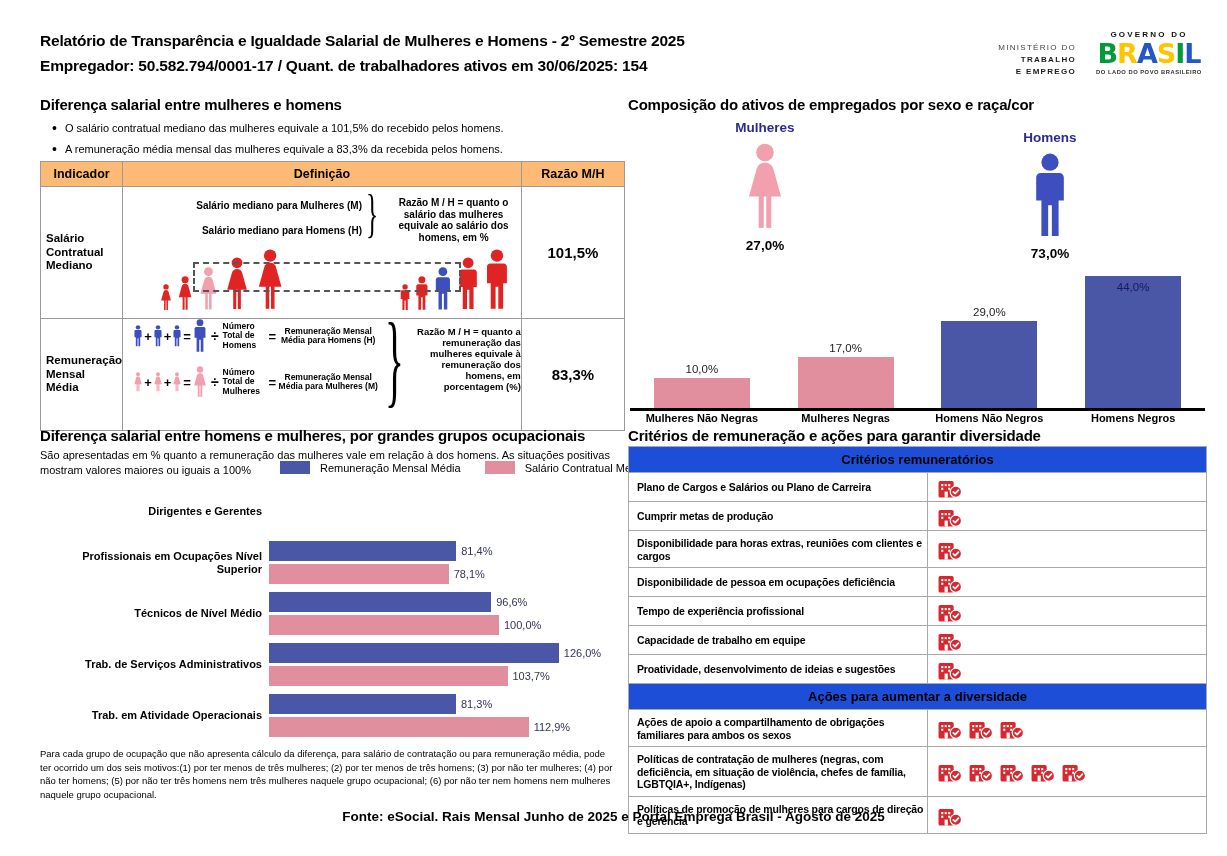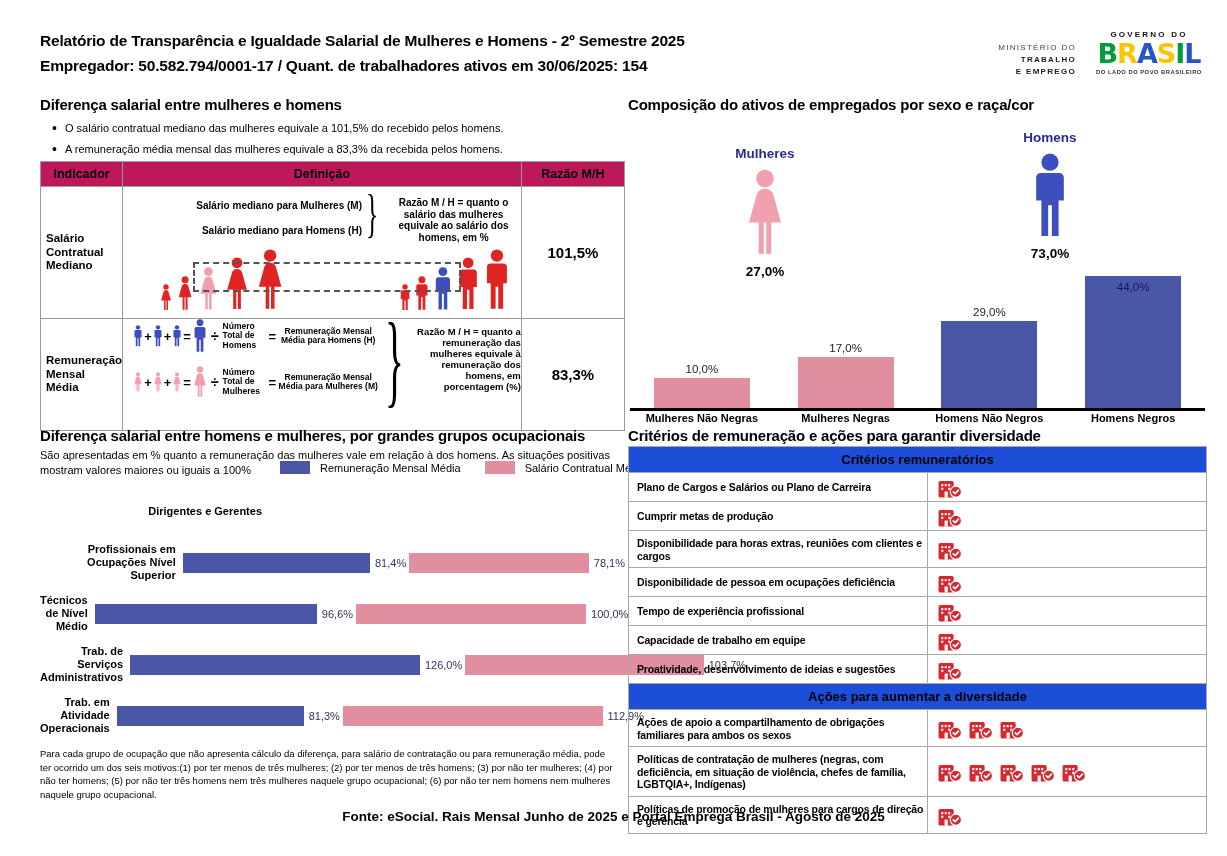--- a/index.html
+++ b/index.html
@@ -19,21 +19,21 @@
 
   .sec-title{font-size:15px;font-weight:bold;letter-spacing:-0.2px;white-space:nowrap;}
 
   
   #sec1-title{left:40px;top:96px;}
   #sec1-bullets{left:52px;top:118px;font-size:11px;}
   .bullet{position:relative;padding-left:13px;line-height:21px;}
   .bullet::before{content:"\2022";position:absolute;left:0;top:0;font-size:14px;}
   #indicator-table{left:40px;top:161px;width:585px;border-collapse:collapse;table-layout:fixed;}
   #indicator-table td,#indicator-table th{border:1px solid #9a9a9a;padding:0;}
-  #indicator-table th{background:#be185d;font-size:12.5px;font-weight:bold;height:24px;}
+  #indicator-table th{background:#fdba74;font-size:12.5px;font-weight:bold;height:24px;}
   .col-ind{width:82px;} .col-def{width:398px;} .col-ratio{width:103px;}
   .ind-cell{font-size:11.5px;font-weight:bold;text-align:left;vertical-align:middle;padding:0 3px 0 5px !important;line-height:13.5px;}
   .ratio-cell{font-size:15px;font-weight:bold;text-align:center;vertical-align:middle;}
   .def-cell{vertical-align:top;}
   .def1-top{display:flex;align-items:flex-start;margin:8px 0 0 38px;}
   .def1-lines{width:212px;text-align:right;font-size:10px;font-weight:bold;line-height:11px;padding-top:5px;}
   .def1-lines .l1{margin-bottom:14px;}
   .brace{font-family:"Liberation Serif",serif;display:inline-block;font-weight:400;}
   .brace-sm{font-size:34px;transform:scaleY(1.55) scaleX(0.75);transform-origin:center;margin:0 2px;}
   .def1-note{width:142px;font-size:10px;font-weight:bold;text-align:center;line-height:11.5px;margin-left:4px;padding-top:2px;}
@@ -49,41 +49,41 @@
   .eq-div{font-weight:bold;font-size:14px;margin:0 3px;}
   .eq-text{font-size:8.5px;font-weight:bold;line-height:9.5px;}
   .eq-divisor{width:44px;text-align:left;margin:0 1px;}
   .eq-result{width:102px;text-align:center;}
   .brace-lg{font-size:56px;transform:scaleY(1.85) scaleX(0.7);transform-origin:center;margin:0 2px;}
   .def2-note{width:118px;font-size:9.5px;font-weight:bold;text-align:right;line-height:11px;}
 
   
   #sec2-title{left:628px;top:96px;}
   .comp-block{position:absolute;width:130px;text-align:center;}
-  #comp-female{left:700px;top:146px;} #comp-male{left:985px;top:130px;}
+  #comp-female{left:700px;top:120px;} #comp-male{left:985px;top:130px;}
   .comp-label{font-size:13.5px;font-weight:bold;color:#2b2b8f;margin-bottom:8px;}
   .comp-value{font-size:13.5px;font-weight:bold;margin-top:3px;}
   #composition-chart{left:630px;top:268px;width:575px;height:140px;border-bottom:3px solid #000;display:flex;align-items:flex-end;}
   .comp-slot{width:143.75px;display:flex;flex-direction:column;align-items:center;justify-content:flex-end;}
   .comp-bar{width:96px;position:relative;}
   .comp-bar-label{font-size:11.5px;color:#1c1c1c;margin-bottom:3px;}
   .comp-bar-label-in{position:absolute;top:5px;left:0;right:0;text-align:center;font-size:11.5px;color:#16166b;}
   #composition-cats{left:630px;top:412px;width:575px;display:flex;}
   .comp-cat{width:143.75px;text-align:center;font-size:11px;font-weight:bold;}
 
   
   #sec3-title{left:40px;top:427px;}
   #sec3-sub{left:40px;top:448px;width:580px;font-size:11px;line-height:15px;}
   #sec3-legend{left:276px;top:461px;display:flex;align-items:center;gap:10px;background:#fff;padding-left:4px;}
   .legend-swatch{width:30px;height:13px;display:inline-block;}
   .legend-text{font-size:11px;margin-right:14px;}
   #occupational-chart{left:40px;top:490px;width:585px;}
   .occ-row{display:flex;align-items:center;height:43px;margin-bottom:8px;}
   .occ-label{width:222px;text-align:right;padding-right:7px;font-weight:bold;font-size:11px;line-height:13px;}
-  .occ-bars{flex:1;display:flex;flex-direction:row;gap:3px;}
+  .occ-bars{flex:1;display:flex;flex-direction:column;gap:3px;}
   .occ-bar-line{display:flex;align-items:center;height:20px;}
   .occ-bar{height:20px;}
   .occ-val{font-size:11px;color:#33335c;margin-left:5px;}
   #sec3-footnote{left:40px;top:747px;width:578px;font-size:9.5px;line-height:13.5px;}
 
   
   #sec4-title{left:628px;top:427px;}
   #criteria-table{left:628px;top:446px;width:577px;display:grid;grid-template-columns:299px 1fr;border:1px solid #a8a8a8;}
   .crit-header{grid-column:1 / -1;background:#1d4ed8;text-align:center;font-size:13px;font-weight:bold;padding:5px 0;border-top:1px solid #a8a8a8;}
   .crit-label{font-size:10.5px;font-weight:bold;letter-spacing:-0.15px;padding:6px 0 5px 8px;border-top:1px solid #a8a8a8;border-right:1px solid #a8a8a8;line-height:12.5px;display:flex;align-items:center;}

